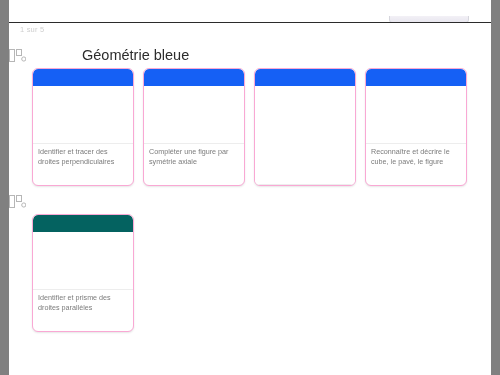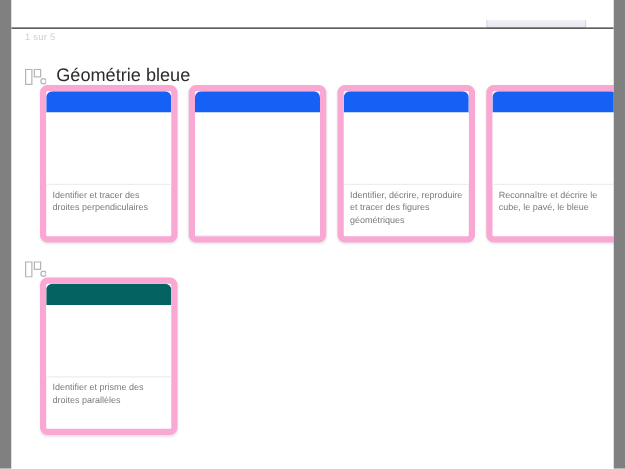--- a/index.html
+++ b/index.html
@@ -85,23 +85,23 @@
     position: absolute;
     left: 0;
     top: 26px;
     width: 482px;
   }
 
   .section { margin-bottom: 2px; }
 
   .section-header {
     display: flex;
-    align-items: flex-end;
+    align-items: center;
     height: 26px;
-    padding-left: 11px;
+    gap: 48px;
   }
   .tofu-icon {
     width: 17px;
     height: 13px;
     margin-right: 8px;
     flex: 0 0 auto;
     display: block;
     opacity: .62;
   }
   .section-title {
@@ -115,21 +115,21 @@
   .card-row {
     display: flex;
     padding-left: 23px;
     gap: 9px;
   }
 
   .card {
     width: 100px;
     height: 116px;
     background: #ffffff;
-    border: 5px solid #f9a8d4;
+    border: 1px solid #f9a8d4;
     border-radius: 6px;
     box-shadow: 0 1px 2px rgba(0,0,0,.10);
     display: flex;
     flex-direction: column;
     overflow: hidden;
     flex: 0 0 auto;
   }
   .card-banner {
     height: 17px;
     flex: 0 0 auto;
@@ -185,32 +185,32 @@
 
         <div class="card">
           <div class="card-banner"></div>
           <div class="card-thumb"></div>
           <div class="card-caption">Identifier et tracer des droites perpendiculaires</div>
         </div>
 
         <div class="card">
           <div class="card-banner"></div>
           <div class="card-thumb"></div>
-        </div>
-
-        <div class="card">
-          <div class="card-banner"></div>
-          <div class="card-thumb"></div>
-          <div class="card-caption">Identifier, décrire, reproduire et tracer des figures géométriques</div>
-        </div>
-
-        <div class="card">
-          <div class="card-banner"></div>
-          <div class="card-thumb"></div>
-          <div class="card-caption">Reconnaître et décrire le cube, le pavé, le bleue</div>
+          <div class="card-caption">Compléter une figure par symétrie axiale</div>
+        </div>
+
+        <div class="card">
+          <div class="card-banner"></div>
+          <div class="card-thumb"></div>
+        </div>
+
+        <div class="card">
+          <div class="card-banner"></div>
+          <div class="card-thumb"></div>
+          <div class="card-caption">Reconnaître et décrire le cube, le pavé, le figure</div>
         </div>
 
       </div>
     </div>
 
     <div class="section">
       <div class="section-header">
         <svg class="tofu-icon" viewBox="0 0 17 13">
           <rect x="0.5" y="0.5" width="5" height="12" fill="none" stroke="#8a8a8a" stroke-width="1"></rect>
           <rect x="7.5" y="0.5" width="5" height="6" fill="none" stroke="#8a8a8a" stroke-width="1"></rect>

